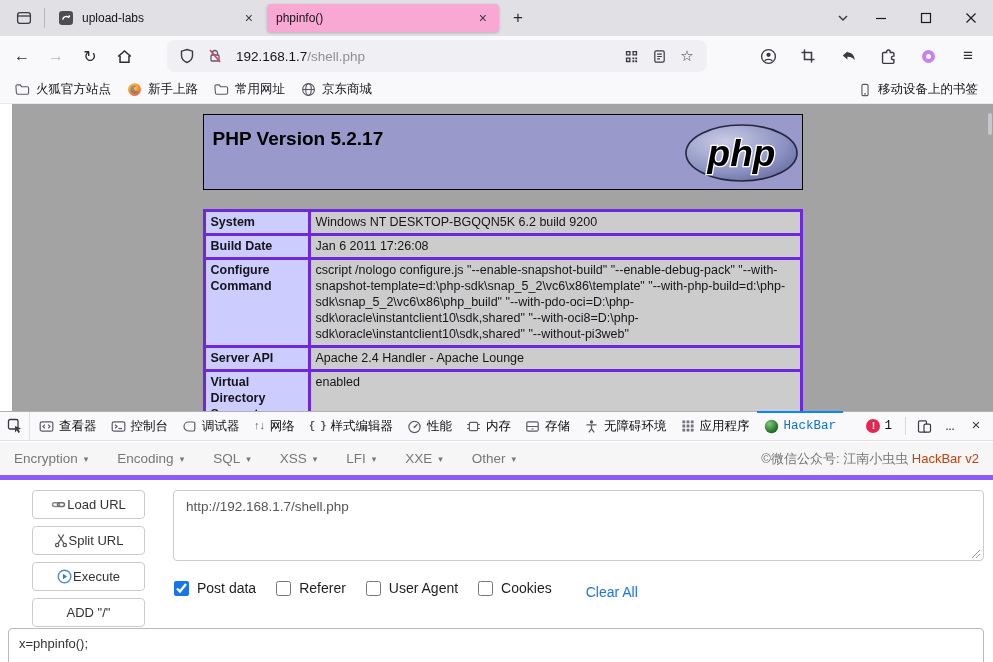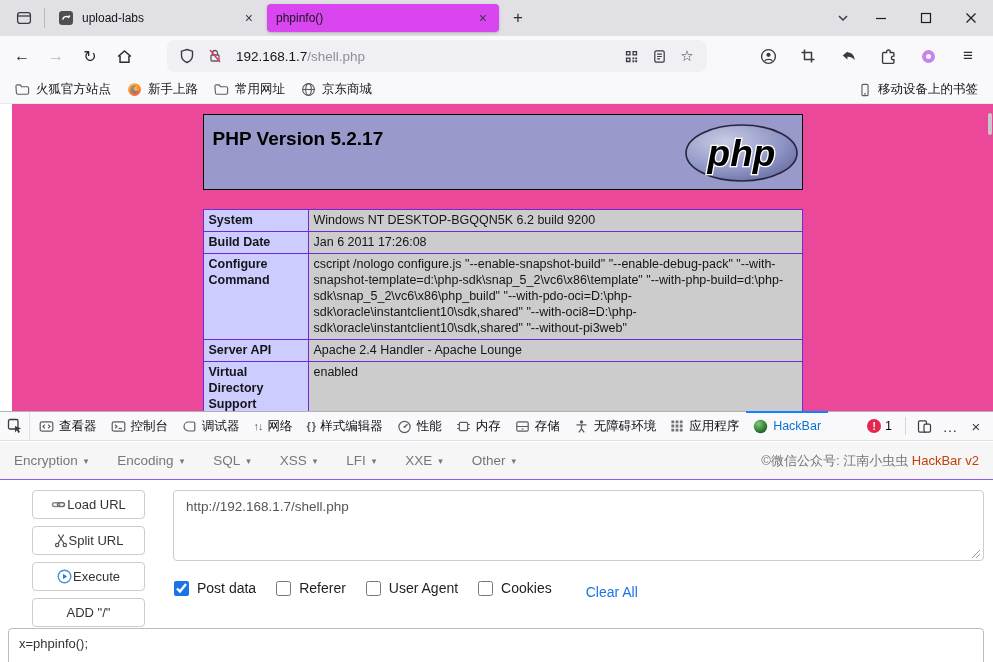--- a/index.html
+++ b/index.html
@@ -5,21 +5,21 @@
   * { margin:0; padding:0; box-sizing:border-box; }
   html,body { width:993px; height:662px; overflow:hidden; }
   body { font-family:"Liberation Sans","DejaVu Sans",sans-serif; background:#fff; position:relative; color:#15141a; }
   svg { display:block; }
 
   
   .tabbar { position:absolute; top:0; left:0; right:0; height:36px; background:#e1e1e5; display:flex; align-items:center; }
   .ffview-btn { width:30px; height:28px; margin:0 5px 0 9px; display:flex; align-items:center; justify-content:center; border-radius:4px; }
   .tab-sep { width:1px; height:20px; background:#b7b7bc; margin-right:3px; }
   .tab { display:flex; align-items:center; gap:8px; width:216px; height:28px; margin:4px 1px; padding:0 9px; border-radius:4px; font-size:12px; }
-  .tab.active { background:#d946ef; box-shadow:0 1px 3px rgba(0,0,0,.22); width:232px; }
+  .tab.active { background:#f9a8d4; box-shadow:0 1px 3px rgba(0,0,0,.22); width:232px; }
   .tab-title { flex:1; white-space:nowrap; overflow:hidden; }
   .tab-close { font-size:14px; color:#3a3a44; padding:0 3px; border-radius:3px; line-height:1; }
   .newtab-btn { width:28px; height:28px; margin-left:4px; font-size:17px; color:#2b2b31; display:flex; align-items:center; justify-content:center; border-radius:4px; }
   .tab-spacer { flex:1; }
   .alltabs-btn { width:30px; height:28px; display:flex; align-items:center; justify-content:center; border-radius:4px; }
   .win-btn { width:45px; height:36px; display:flex; align-items:center; justify-content:center; color:#1b1b1f; }
 
   
   .navbar { position:absolute; top:36px; left:0; right:0; height:40px; background:#f9f9fb; display:flex; align-items:center; }
   .nav-btn { width:32px; height:30px; margin:0 1px; display:flex; align-items:center; justify-content:center; font-size:16px; color:#2b2b31; border-radius:4px; }
@@ -33,47 +33,47 @@
   .nav-right { margin-left:auto; display:flex; align-items:center; gap:6px; margin-right:8px; }
   .ring-icon { width:13px; height:13px; border:4px solid #c883e8; border-radius:50%; }
   .hamburger { font-size:17px; color:#2b2b31; }
 
   
   .bookmarks { position:absolute; top:76px; left:0; right:0; height:28px; background:#f9f9fb; border-bottom:1px solid #e8e8eb; display:flex; align-items:center; padding:0 10px; font-size:12.5px; gap:6px; }
   .bm-item { display:flex; align-items:center; gap:6px; padding:3px 5px; border-radius:3px; white-space:nowrap; }
   .bm-right { margin-left:auto; }
 
   
-  .content { position:absolute; top:104px; left:12px; right:0; height:307px; background:#ec4899; overflow:hidden; }
+  .content { position:absolute; top:104px; left:12px; right:0; height:307px; background:#a3a3a3; overflow:hidden; }
   .php-wrap { width:600px; margin:10px auto 0; }
   .php-header { background:#9999cc; border:1px solid #000; height:76px; position:relative; }
   .php-title { font-size:19px; font-weight:bold; color:#000; padding:13px 0 0 9px; }
   .php-logo { position:absolute; right:3px; top:8px; }
   .php-table { width:600px; border-collapse:collapse; margin-top:19px; font-size:12.5px; table-layout:fixed; }
-  .php-table td { border:1px solid #6d28d9; padding:2px 5px 3px; vertical-align:top; line-height:1.28; word-wrap:break-word; }
+  .php-table td { border:3px solid #6d28d9; padding:2px 5px 3px; vertical-align:top; line-height:1.28; word-wrap:break-word; }
   td.lbl { background:#ccccff; font-weight:bold; width:105px; }
   td.val { background:#cccccc; }
   .content-scroll { position:absolute; right:0; top:0; width:6px; height:100%; }
   .content-thumb { position:absolute; right:1px; top:9px; width:4px; height:22px; background:#c6c6cb; border-radius:2px; }
 
   
-  .devtools { position:absolute; top:411px; left:0; right:0; height:30px; background:#f9f9fb; border-top:1px solid #b2b2b6; border-bottom:1px solid #e0e0e4; display:flex; align-items:stretch; font-size:12.5px; color:#0c0c0d; }
+  .devtools { position:absolute; top:411px; left:0; right:0; height:30px; background:#f9f9fb; border-top:1px solid #b2b2b6; border-bottom:1px solid #e0e0e4; display:flex; align-items:stretch; font-size:12.5px; color:#0c0c0d;font-family:Liberation Mono, monospace; }
   .dt-pick { width:30px; display:flex; align-items:center; justify-content:center; border-right:1px solid #e0e0e4; margin-right:2px; }
   .dt-tab { display:flex; align-items:center; gap:5px; padding:0 7px; position:relative; white-space:nowrap; }
   .dt-tab.active { color:#0873d3; }
   .dt-tab.active::before { content:""; position:absolute; top:-1px; left:0; right:0; height:2px; background:#0a84ff; }
   .dt-glyph { font-size:11px; font-weight:bold; color:#5b5b66; letter-spacing:-1px; }
   .dt-right { margin-left:auto; display:flex; align-items:center; padding-right:4px; }
   .err-badge { display:flex; align-items:center; gap:4px; margin-right:8px; }
   .err-circle { width:14px; height:14px; border-radius:50%; background:#e22850; color:#fff; font-size:10px; font-weight:bold; display:flex; align-items:center; justify-content:center; }
   .dt-sep { width:1px; height:18px; background:#d7d7db; margin:0 5px; }
   .dt-ctrl { width:26px; height:26px; display:flex; align-items:center; justify-content:center; font-size:15px; color:#3a3a44; }
 
   
-  .hb-menubar { position:absolute; top:442px; left:0; right:0; height:38px; background:#f6f6f6; border-bottom:1px solid #8b5cf6; display:flex; align-items:center; padding:0 14px; font-size:13.5px; color:#777; }
+  .hb-menubar { position:absolute; top:442px; left:0; right:0; height:38px; background:#f6f6f6; border-bottom:5px solid #8b5cf6; display:flex; align-items:center; padding:0 14px; font-size:13.5px; color:#777; }
   .hb-menu { display:flex; align-items:center; gap:6px; margin-right:29px; white-space:nowrap; }
   .hb-caret { font-size:9px; }
   .hb-credit { margin-left:auto; font-size:13px; white-space:nowrap; }
   .hb-credit .link { color:#737373;margin-top:28px; }
   .hb-credit .ver { color:#c2410c; }
 
   .hb-body { position:absolute; top:480px; left:0; right:0; bottom:0; background:#fff; }
   .hb-actions { position:absolute; left:8px; top:10px; width:137px; display:flex; flex-direction:column; gap:7px; }
   .hb-btn { height:29px; background:#fff; border:1px solid #ccc; border-radius:4px; font-size:13px; color:#333; display:flex; align-items:center; justify-content:center; gap:1px; font-family:inherit; cursor:pointer;margin-left:24px; }
   .hb-url { position:absolute; left:173px; top:10px; width:811px; height:71px; border:1px solid #ccc; border-radius:4px; padding:8px 12px; font-size:13.5px; color:#555; font-family:inherit; resize:none; outline:none; }

